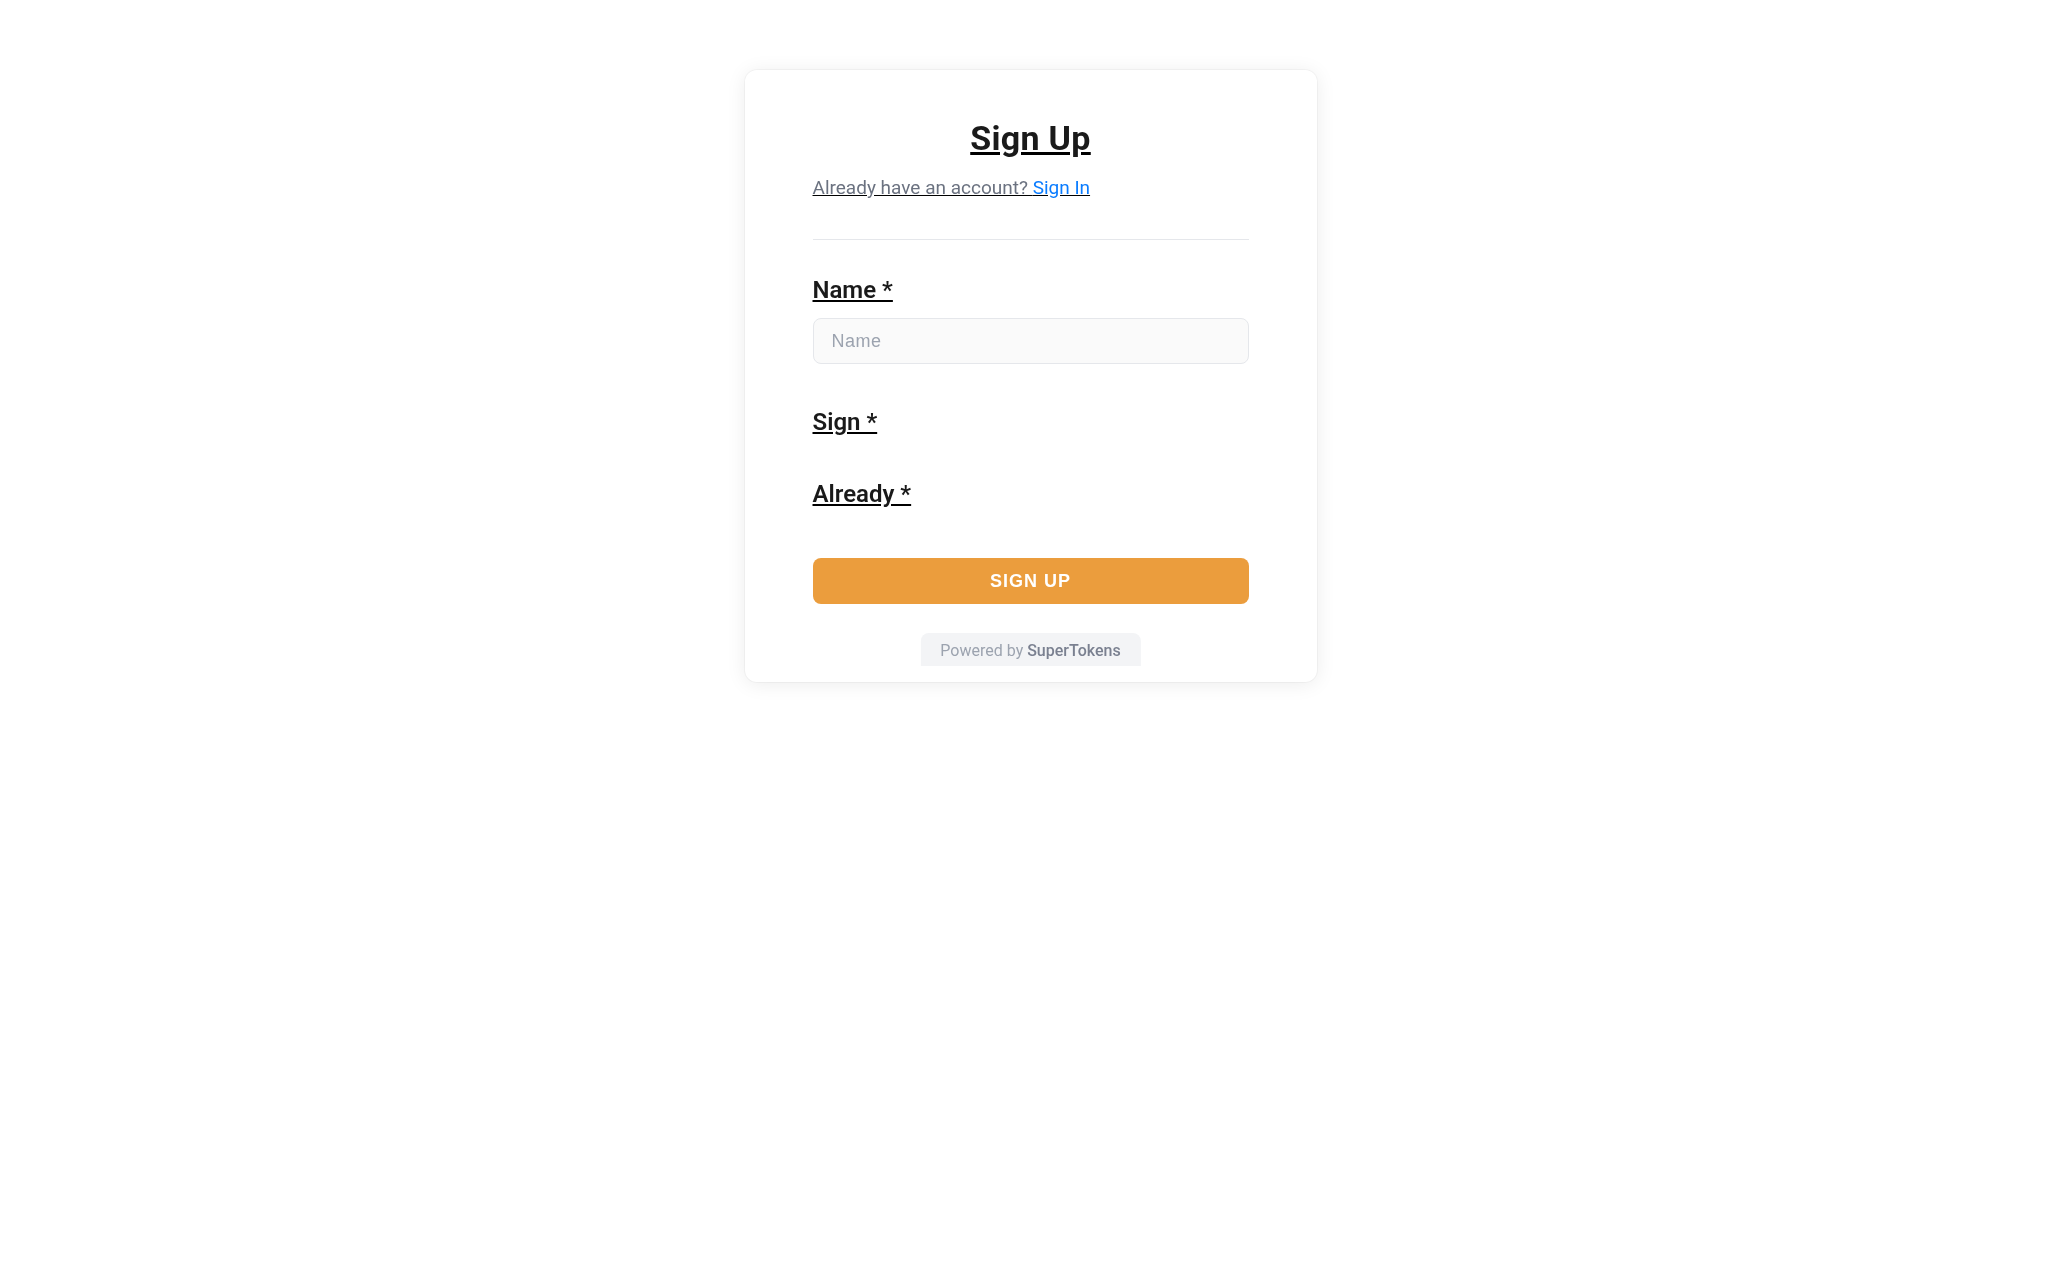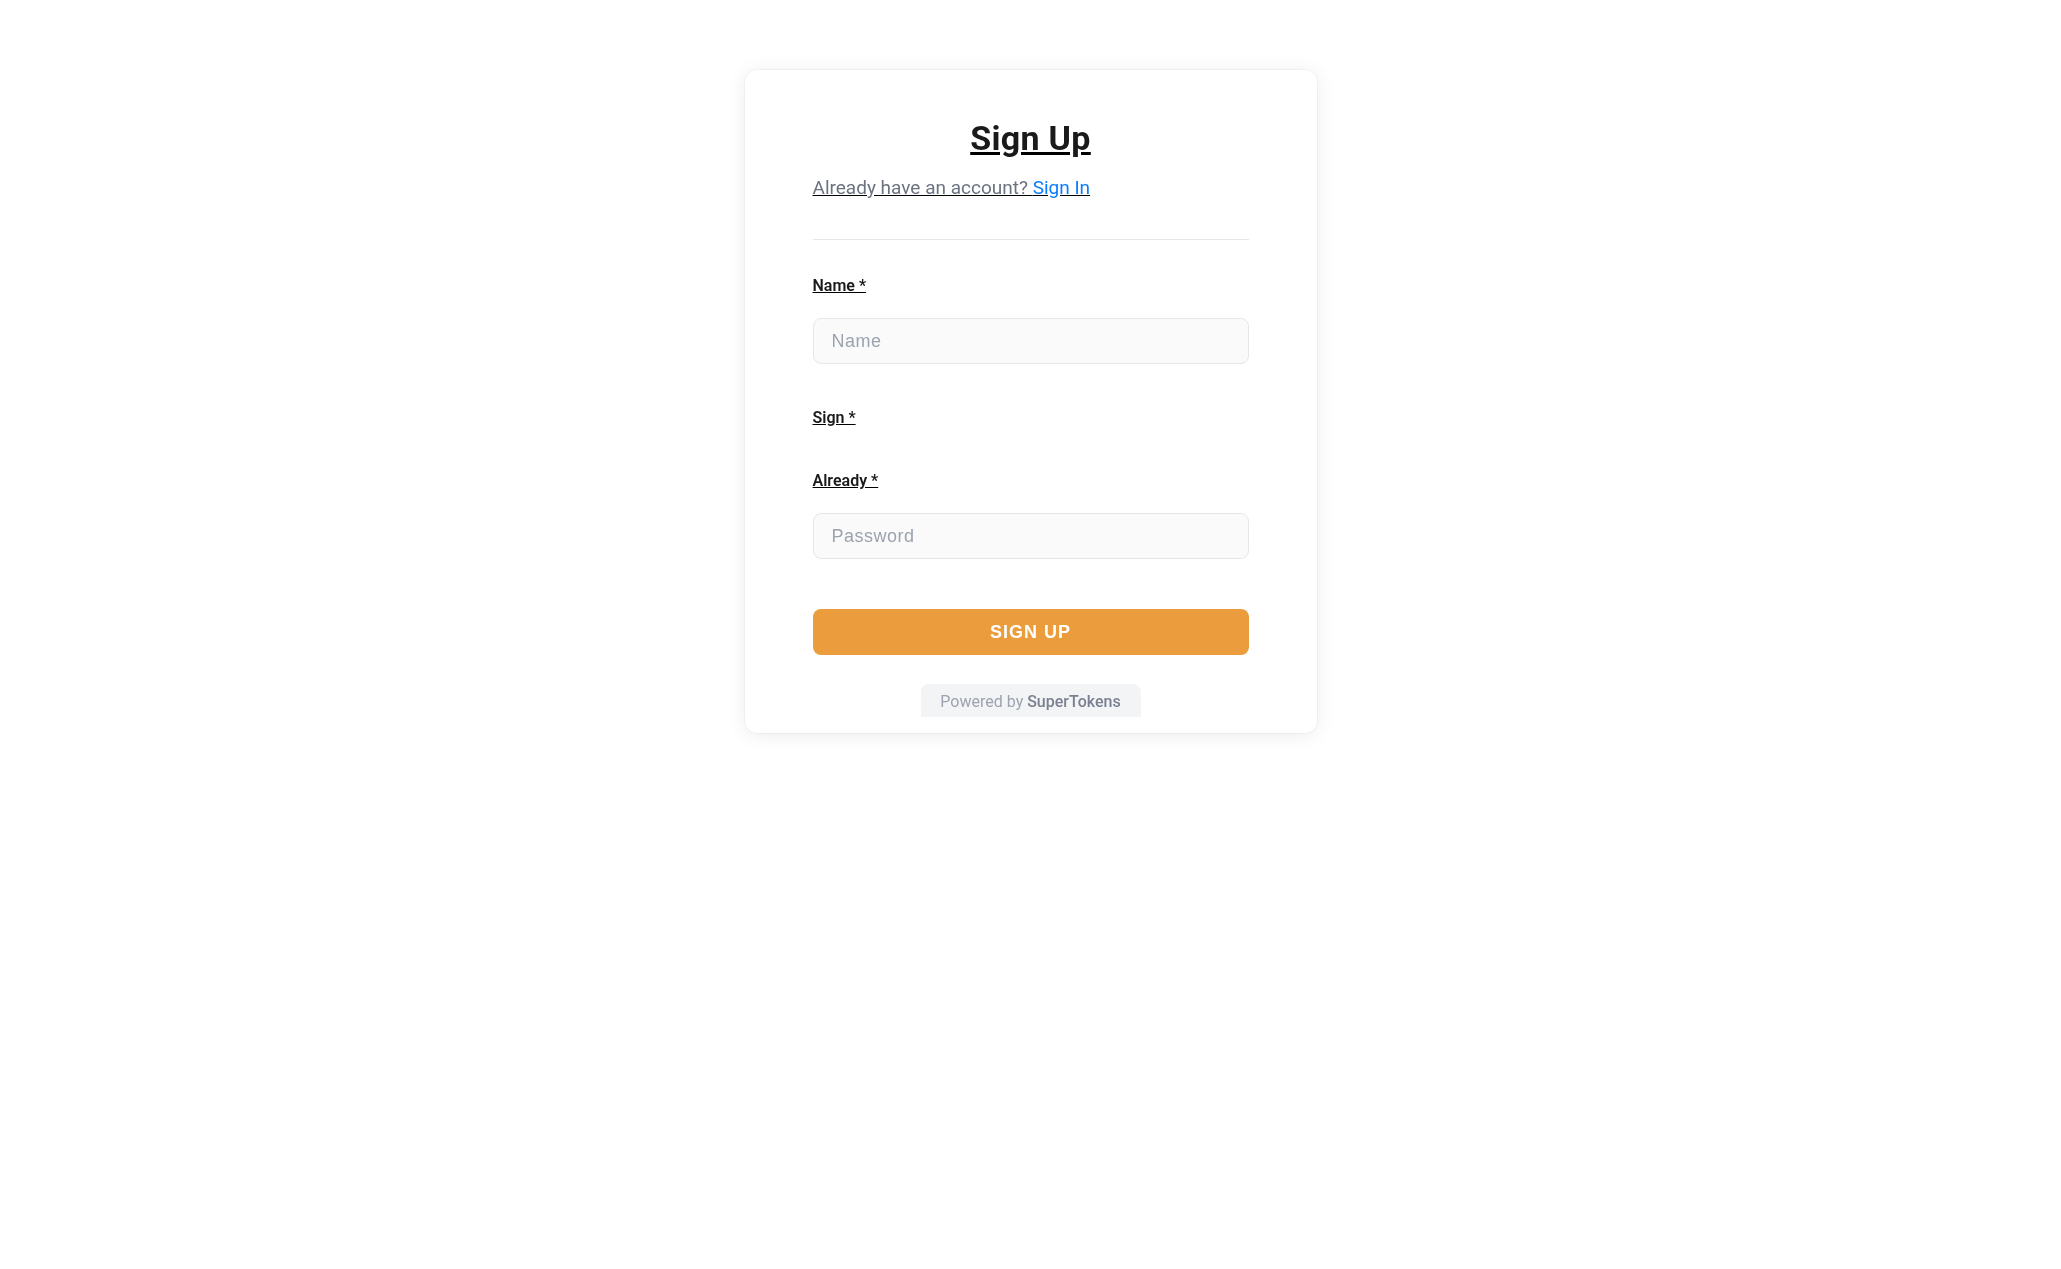--- a/index.html
+++ b/index.html
@@ -55,38 +55,37 @@
       border-top: 1px solid #e5e7eb;
       margin-bottom: 36px;
     }
     
     .field-group {
       margin-bottom: 44px;
     }
     
     .field-label {
       display: block;
-      font-size: 16px;
+      font-size: 24px;
       font-weight: 600;
       color: #1a1a1a;
       margin-bottom: 14px;
     }
     
     .field-input {
       width: 100%;
       height: 46px;
       padding: 0 18px;
       font-size: 18px;
       color: #374151;
       background: #fafafa;
       border: 1px solid #e5e7eb;
       border-radius: 8px;
       outline: none;
       letter-spacing: 0.5px;
-      margin-top: 9px;
     }
     
     .field-input::placeholder {
       color: #9ca3af;
       letter-spacing: 0.5px;
     }
     
     .submit-button {
       width: 100%;
       height: 46px;
@@ -140,21 +139,20 @@
       <label class="field-label">Name *</label>
       <input type="text" class="field-input" placeholder="Name" style="">
     </div>
     
     <div class="field-group">
       <label class="field-label">Sign *</label>
     </div>
     
     <div class="field-group">
       <label class="field-label">Already *</label>
-      <input type="password" class="field-input" placeholder="Password" style="">
     </div>
     
     <button class="submit-button">SIGN UP</button>
   </div>
 
   <div class="footer">
     <span>Powered by </span><span class="footer-brand">SuperTokens</span>
   </div>
 </div>
 

